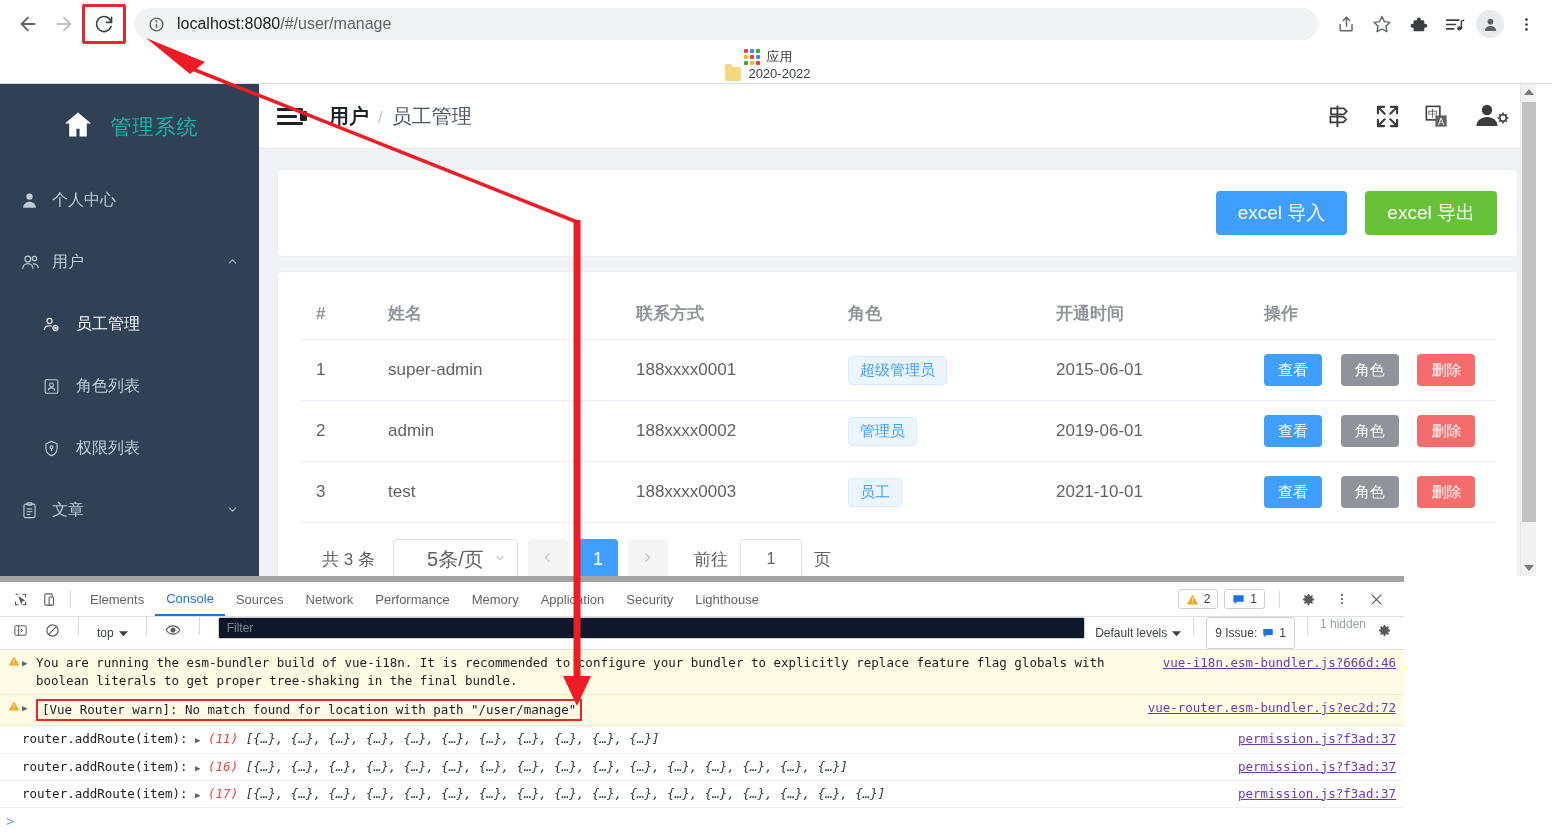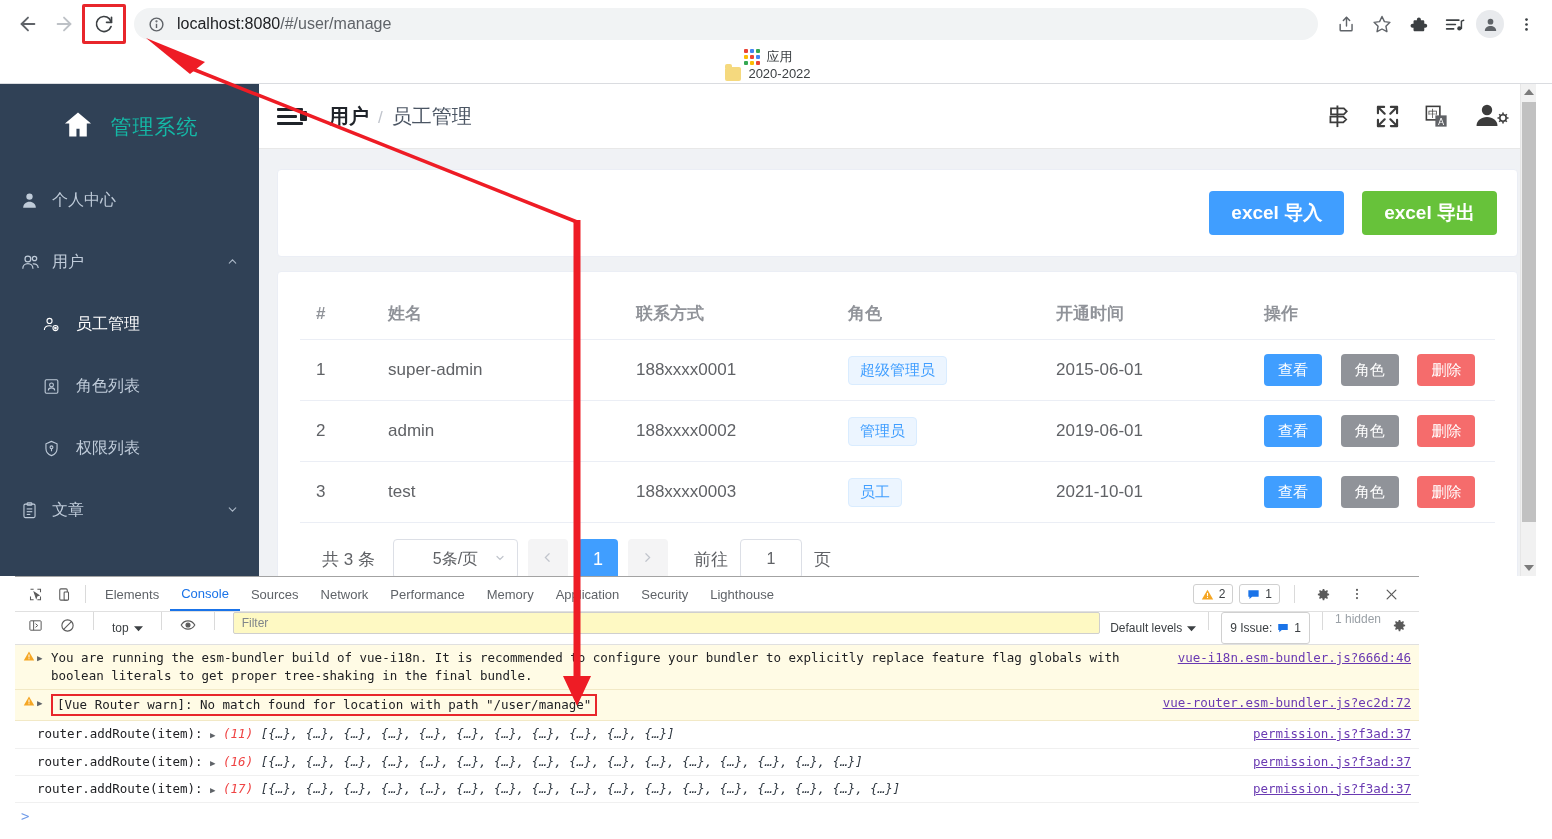--- a/index.html
+++ b/index.html
@@ -78,77 +78,77 @@
   .bc-cur { color: #1f2329; font-weight: bold; }
   .bc-sep { color: #c0c4cc; margin: 0 9px; font-size: 17px; }
   .bc-page { color: #4b5563; }
   .hdr-right { margin-left: auto; display: flex; align-items: center; gap: 22px; padding-right: 6px; }
   .hdr-ico { color: #3c3c3c; display: flex; align-items: center; }
 
   .content-area { padding: 20px 18px 0 18px; }
   .panel { background: #fff; border: 1px solid #ebeef5; border-radius: 4px; }
   .toolbar-panel { height: 88px; display: flex; align-items: center; justify-content: flex-end; padding: 0 20px; }
   .btn { border: none; border-radius: 4px; color: #fff; font-family: inherit; cursor: pointer; }
-  .btn-excel { height: 44px; padding: 0 22px; font-size: 19px; margin-left: 18px; font-weight: bold; }
+  .btn-excel { height: 44px; padding: 0 22px; font-size: 19px; margin-left: 18px; }
 
   .table-panel { margin-top: 14px; padding: 16px 22px 0 22px; }
   table.data-table { width: 100%; border-collapse: collapse; }
   table.data-table th { text-align: left; font-size: 17px; color: #909399; font-weight: bold;
                         padding: 14px 0 14px 16px; border-bottom: 1px solid #ebeef5; }
   table.data-table td { font-size: 17px; color: #606266; padding: 14px 0 14px 16px;
                         border-bottom: 1px solid #ebeef5; }
   .col-idx { width: 72px; }
   .col-name { width: 248px; }
   .col-phone { width: 212px; }
   .col-role { width: 208px; }
   .col-time { width: 208px; }
   .tag { display: inline-block; background: #ecf5ff; border: 1px solid #d9ecff; color: #409eff;
          font-size: 15px; border-radius: 4px; padding: 4px 11px; }
   .btn-sm { height: 32px; padding: 0 14px; font-size: 15px; border-radius: 4px; margin-right: 14px; }
 
   .pager { display: flex; align-items: center; padding: 16px 22px 0 22px; font-size: 17px; color: #606266; }
   .pg-total { margin-right: 18px; }
   .pg-select { width: 125px; height: 40px; border: 1px solid #dcdfe6; border-radius: 4px;
                display: flex; align-items: center; justify-content: center; position: relative;
-               color: #606266; font-size: 16px; background: #fff; }
+               color: #606266; font-size: 20px; background: #fff; }
   .pg-select .caret { position: absolute; right: 11px; color: #c0c4cc; font-size: 12px; }
   .pg-btn { width: 40px; height: 40px; border-radius: 4px; background: #f4f4f5; display: flex;
             align-items: center; justify-content: center; color: #c0c4cc; font-size: 17px; margin-left: 10px; }
   .pg-num { width: 40px; height: 40px; border-radius: 4px; background: #409eff; color: #fff;
             display: flex; align-items: center; justify-content: center; font-size: 18px; margin-left: 10px; }
   .pg-jump { margin-left: 26px; display: flex; align-items: center; gap: 12px; }
   .pg-input { width: 62px; height: 40px; border: 1px solid #dcdfe6; border-radius: 4px; background: #fff;
               text-align: center; line-height: 38px; font-size: 16px; color: #606266; }
 
   
   .vp-scroll { position: absolute; top: 0; right: 0; width: 16px; height: 492px; background: #f1f1f1;
                border-left: 1px solid #e6e6e6; }
   .vp-scroll .arrow-box { height: 16px; display: flex; align-items: center; justify-content: center; }
   .vp-scroll .tri-up { width: 0; height: 0; border-left: 5px solid transparent; border-right: 5px solid transparent;
                        border-bottom: 6px solid #7b7b7b; }
   .vp-scroll .tri-down { width: 0; height: 0; border-left: 5px solid transparent; border-right: 5px solid transparent;
                          border-top: 6px solid #7b7b7b; }
   .vp-thumb { position: absolute; top: 18px; left: 1px; width: 14px; height: 420px; background: #c1c1c1; }
 
   
-  .devtools { position: absolute; top: 576px; left: 15px; width: 1404px; height: 263px; background: #fff;
-              border-top: 1px solid #a3a3a3; font-size: 12px; color: #202124; }
+  .devtools { position: absolute; top: 576px; left: 0; width: 1404px; height: 263px; background: #fff;
+              border-top: 6px solid #a3a3a3; font-size: 12px; color: #202124; }
   .dt-tabs { height: 35px; display: flex; align-items: center; padding: 0 6px; border-bottom: 1px solid #e0e0e0; }
   .dt-tool-ico { width: 28px; height: 26px; display: flex; align-items: center; justify-content: center; color: #5a5a5a; }
   .dt-sep { width: 1px; height: 18px; background: #dadada; margin: 0 8px; }
   .dt-tab { padding: 0 11px; height: 34px; display: flex; align-items: center; font-size: 13px; color: #5f6368; }
   .dt-tab.active { color: #1a73e8; border-bottom: 2px solid #1a73e8; }
   .dt-right { margin-left: auto; display: flex; align-items: center; gap: 6px; padding-right: 8px; }
   .dt-badge { display: flex; align-items: center; gap: 5px; border: 1px solid #d0d0d0; border-radius: 3px;
               padding: 2px 7px; font-size: 12px; color: #3c4043; background: #fff; }
 
   .dt-console-bar { height: 33px; display: flex; padding: 0 6px; gap: 4px;
                     border-bottom: 1px solid #e0e0e0; background: #fff; }
   .ctx-pill { display: flex; align-items: center; gap: 5px; font-size: 12px; color: #3c4043; padding: 0 6px; }
-  .filter-input { flex: 1; height: 22px; border: 1px solid #cfcfcf; border-radius: 2px; background: #fef9c3;
+  .filter-input { flex: 1; height: 22px; border: 1px solid #cfcfcf; border-radius: 2px; background: #0f172a;
                   padding: 0 8px; font-size: 12px; color: #80868b; display: flex; align-items: center;
                   margin: 0 6px; min-width: 0; }
   .levels { display: flex; align-items: center; gap: 5px; font-size: 12px; color: #3c4043; white-space: nowrap; }
   .issues-pill { display: flex; align-items: center; gap: 5px; border: 1px solid #d0d0d0; border-radius: 3px;
                  padding: 2px 8px; font-size: 12px; color: #3c4043; white-space: nowrap; }
   .hidden-cnt { font-size: 12px; color: #9aa0a6; white-space: nowrap; }
 
   .console-log { font-family: "DejaVu Sans Mono", monospace; font-size: 12.5px; }
   .log-row { display: flex; align-items: flex-start; padding: 4px 8px 4px 6px; border-bottom: 1px solid #f0f0f0;
              line-height: 1.45; }

